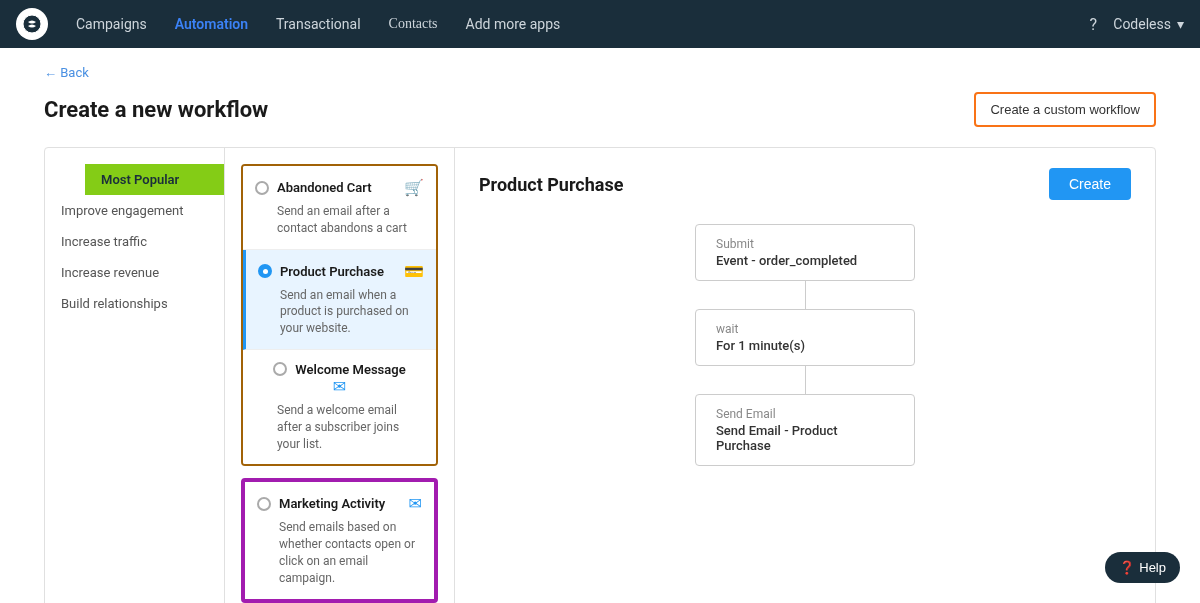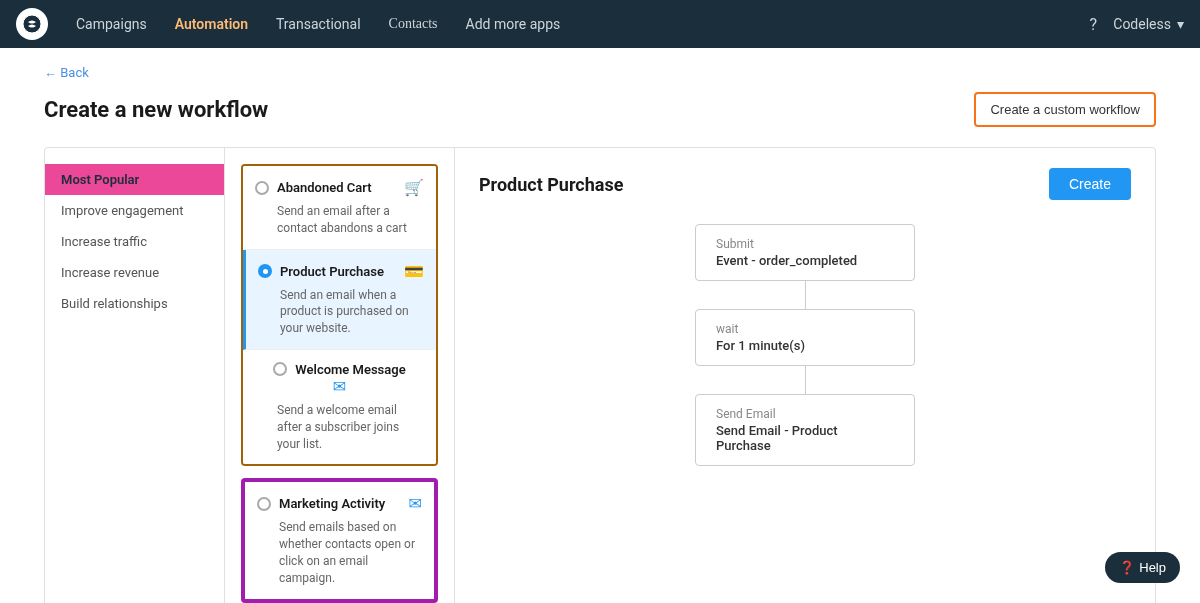--- a/index.html
+++ b/index.html
@@ -59,23 +59,24 @@
       flex-shrink: 0;
     }
     .sidebar-item {
       padding: 8px 16px;
       font-size: 13px;
       color: #555;
       cursor: pointer;
       position: relative;
     }
     .sidebar-item.active {
-      background: #ec4899;
+      background: #84cc16;
       color: #1a2e3b;
       font-weight: 600;
+      margin-left: 40px;
     }
 
     
     .workflow-list {
       width: 230px;
       border-right: 1px solid #e0e0e0;
       padding: 16px;
       flex-shrink: 0;
       overflow-y: auto;
     }
@@ -188,21 +189,21 @@
 
 <nav style="background:#1a2e3b; display:flex; align-items:center; height:48px; padding:0 16px; gap:4px;">
   <div style="width:32px;height:32px;border-radius:50%;background:#fff;display:flex;align-items:center;justify-content:center;margin-right:12px;flex-shrink:0;">
     <svg width="20" height="20" viewBox="0 0 20 20">
       <circle cx="10" cy="10" r="9" fill="#1a2e3b" stroke="#fff" stroke-width="1"></circle>
       <path d="M6 8 Q10 5 14 8 Q10 11 6 8Z" fill="#fff"></path>
       <path d="M6 12 Q10 9 14 12 Q10 15 6 12Z" fill="#fff"></path>
     </svg>
   </div>
   <a style="color:#cdd5db;padding:0 12px;height:48px;display:flex;align-items:center;font-size:14px;cursor:pointer;text-decoration:none;">Campaigns</a>
-  <a style="color:#fdba74;padding:0 12px;height:48px;display:flex;align-items:center;font-size:14px;cursor:pointer;text-decoration:none;font-weight:600;position:relative;">Automation</a>
+  <a style="color:#3b82f6;padding:0 12px;height:48px;display:flex;align-items:center;font-size:14px;cursor:pointer;text-decoration:none;font-weight:600;position:relative;">Automation</a>
   <a style="color:#cdd5db;padding:0 12px;height:48px;display:flex;align-items:center;font-size:14px;cursor:pointer;text-decoration:none;">Transactional</a>
   <a style="color:#cdd5db;padding:0 12px;height:48px;display:flex;align-items:center;font-size:14px;cursor:pointer;text-decoration:none;font-family:Liberation Serif, serif;">Contacts</a>
   <a style="color:#cdd5db;padding:0 12px;height:48px;display:flex;align-items:center;font-size:14px;cursor:pointer;text-decoration:none;">Add more apps</a>
   <div style="flex:1;"></div>
   <div style="color:#cdd5db;width:32px;height:32px;display:flex;align-items:center;justify-content:center;cursor:pointer;font-size:16px;">?</div>
   <div style="display:flex;align-items:center;gap:6px;color:#cdd5db;cursor:pointer;font-size:14px;">
     <span>Codeless</span>
     <span>▾</span>
   </div>
 </nav>

